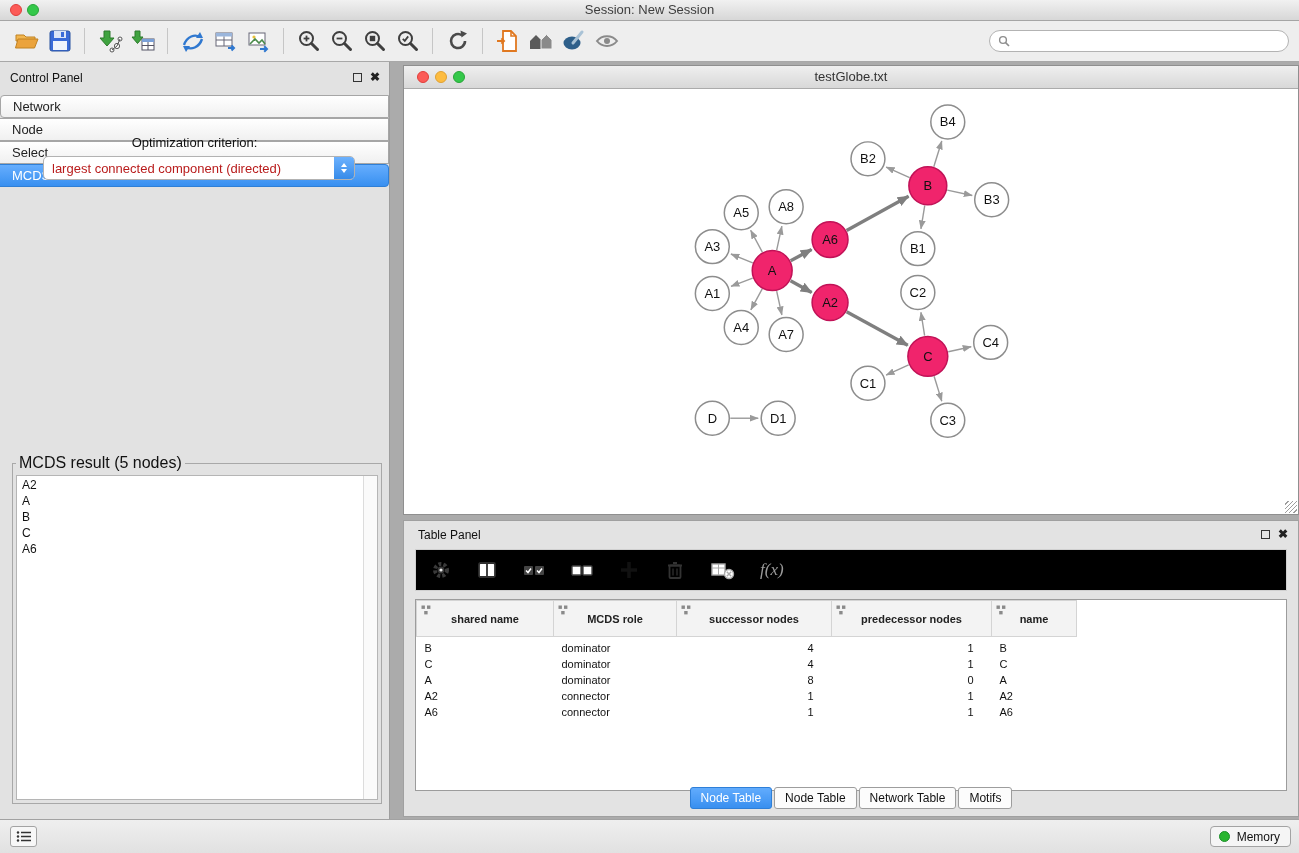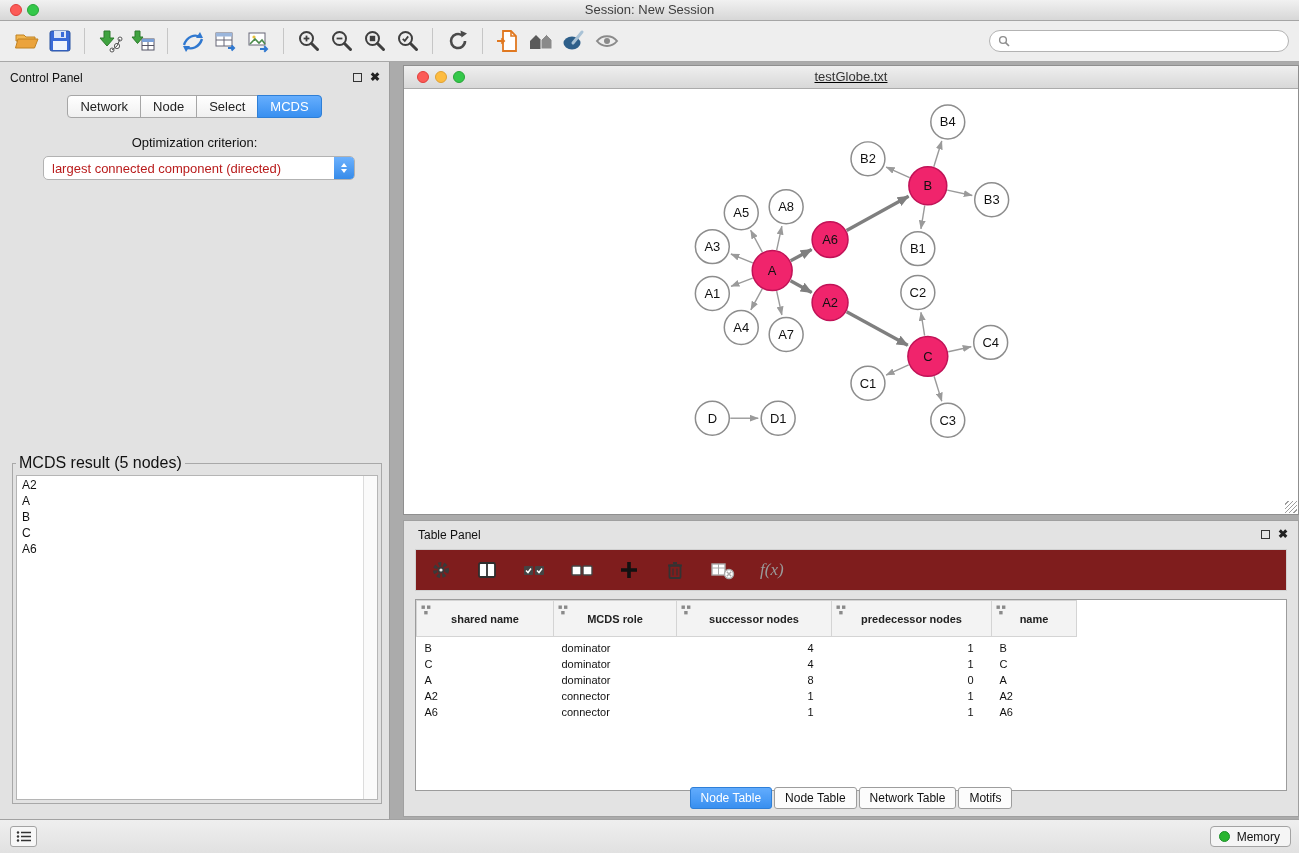--- a/index.html
+++ b/index.html
@@ -28,21 +28,21 @@
   
   .main{position:absolute;top:62px;left:0;right:0;bottom:33px;}
   .control-panel{position:absolute;left:0;top:0;bottom:0;width:390px;background:#e2e2e2;
     border-right:1px solid #9d9d9d;box-sizing:border-box;}
   .desktop{position:absolute;left:390px;right:0;top:0;bottom:0;background:#ababab;}
   
   .cp-title{position:absolute;left:10px;top:9px;font-size:12px;color:#111;}
   .panel-float{position:absolute;width:9px;height:9px;border:1.5px solid #333;box-sizing:border-box;}
   .panel-close{position:absolute;font-size:12px;font-weight:bold;color:#222;line-height:12px;}
   .cp-float{right:27px;top:11px;} .cp-close{right:9px;top:9px;}
-  .cp-tabs{position:absolute;top:33px;left:0;right:0;display:flex;justify-content:center;}
+  .cp-tabs{position:absolute;top:33px;left:0;right:0;display:flex;justify-content:center;flex-direction:column;}
   .seg{padding:3px 12px;font-size:13px;background:linear-gradient(#ffffff,#f0f0f0);
     border:1px solid #a6a6a6;margin-left:-1px;color:#222;}
   .seg:first-child{border-radius:4px 0 0 4px;margin-left:0;}
   .seg:last-child{border-radius:0 4px 4px 0;}
   .seg.active{background:linear-gradient(rgba(255,255,255,.22),rgba(0,0,0,.05)),var(--accent,#3b97fd);
     color:#fff;border-color:#2f7fd6;}
   .cp-opt-label{position:absolute;top:73px;left:0;right:0;text-align:center;font-size:13px;color:#111;}
   .combo{position:absolute;top:94px;left:43px;width:312px;height:24px;background:#fff;
     border:1px solid #b2b2b2;border-radius:5px;box-sizing:border-box;display:flex;align-items:center;overflow:hidden;}
   .combo-text{flex:1;padding-left:8px;font-size:13px;color:#b91c1c;white-space:nowrap;}
@@ -58,37 +58,37 @@
   .cp-fieldset{position:absolute;top:392px;left:12px;right:7px;bottom:16px;margin:0;
     border:1px solid #a8a8a8;padding:3px;background:transparent;}
   .cp-fieldset legend{font-size:16px;padding:0 3px;color:#111;}
   .result-list{position:relative;width:100%;height:100%;background:#fff;border:1px solid #b5b5b5;
     box-sizing:border-box;font-size:12px;padding:1px 5px;overflow:hidden;}
   .result-item{line-height:16px;color:#111;}
   .result-scroll{position:absolute;right:0;top:0;bottom:0;width:13px;background:#fafafa;border-left:1px solid #dcdcdc;}
   
   .net-window{position:absolute;left:13px;top:3px;width:896px;height:450px;background:#fff;
     border:1px solid #8f8f8f;box-sizing:border-box;}
-  .net-titlebar{height:22px;background:linear-gradient(#efefef,#d8d8d8);border-bottom:1px solid #ababab;position:relative;text-decoration:underline;}
+  .net-titlebar{height:22px;background:linear-gradient(#efefef,#d8d8d8);border-bottom:1px solid #ababab;position:relative;}
   .net-title{text-align:center;font-size:13px;line-height:22px;color:#333;}
   .net-titlebar .l-red{left:13px;top:5px;} .net-titlebar .l-yellow{left:31px;top:5px;} .net-titlebar .l-green{left:49px;top:5px;}
   .net-canvas{position:absolute;top:23px;left:0;right:0;bottom:0;}
   .edge{stroke:#9a9a9a;stroke-width:1.4;}
   .edge.strong{stroke:#7f7f7f;stroke-width:3.4;}
   .node{fill:#ffffff;stroke:#8d8d8d;stroke-width:1.5;}
   .node.mcds{fill:var(--node-pink,#f0246c);stroke:var(--node-border-pink,#c11257);}
   .nlabel{font-size:13px;text-anchor:middle;fill:#111;font-family:"Liberation Sans",sans-serif;}
   .resize-corner{position:absolute;right:1px;bottom:1px;width:12px;height:12px;
     background:repeating-linear-gradient(135deg,transparent 0 2px,#9e9e9e 2px 3px);}
   
   .table-panel{position:absolute;left:13px;top:458px;width:896px;height:297px;background:#e3e3e3;
     border:1px solid #a0a0a0;box-sizing:border-box;}
   .tp-title{position:absolute;left:14px;top:7px;font-size:12px;color:#111;}
   .tp-float{right:28px;top:9px;} .tp-close{right:10px;top:7px;}
-  .tp-toolbar{position:absolute;top:28px;left:11px;right:11px;height:42px;background:#7f1d1d;
+  .tp-toolbar{position:absolute;top:28px;left:11px;right:11px;height:42px;background:#000000;
     border:1px solid #d0d0d0;display:flex;align-items:center;padding-left:14px;gap:24px;box-sizing:border-box;}
   .tp-ic{display:flex;align-items:center;justify-content:center;}
   .fx-label{font-family:"Liberation Serif",serif;font-style:italic;font-size:17px;color:#9a9a9a;}
   .tp-table-wrap{position:absolute;top:78px;left:11px;right:11px;height:192px;background:#fff;
     border:1px solid #9c9c9c;overflow:hidden;box-sizing:border-box;}
   table{border-collapse:collapse;table-layout:fixed;width:100%;font-size:11px;}
   thead th{height:19px;background:#f3f3f3;border:1px solid #d4d4d4;font-weight:bold;font-size:11px;
     position:relative;text-align:center;color:#222;padding:8px;}
   thead th.filler{background:#fff;border:none;}
   .attr-icon{position:absolute;left:4px;top:4px;}

